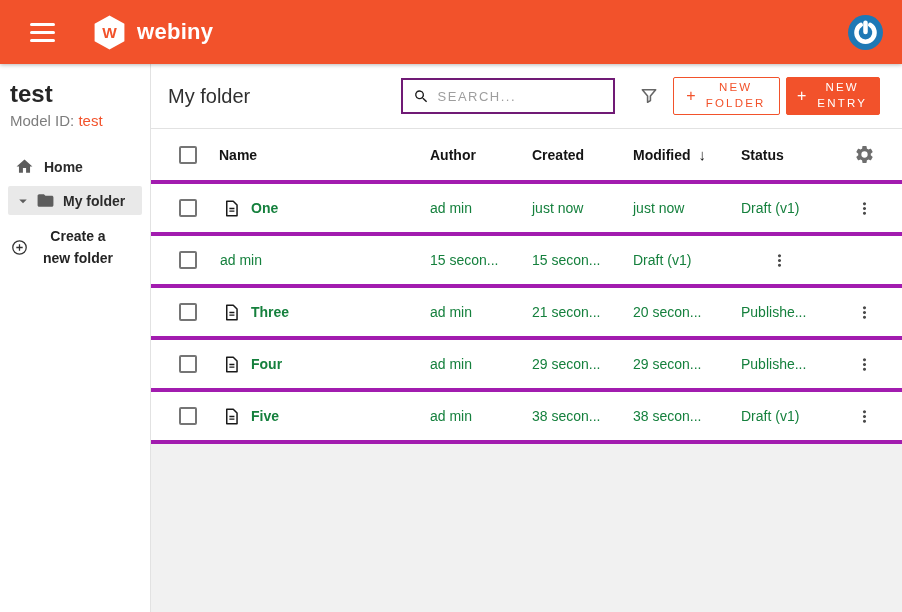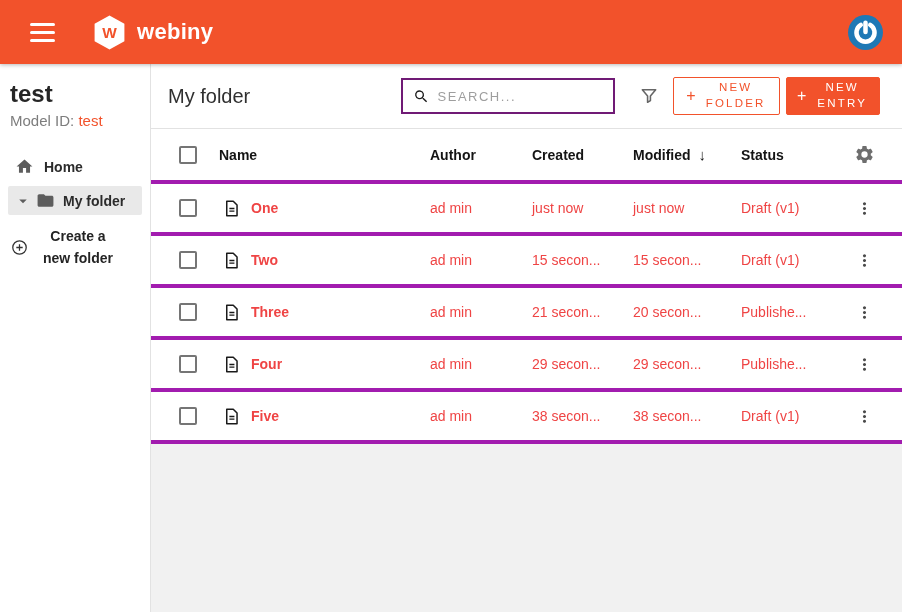--- a/index.html
+++ b/index.html
@@ -54,21 +54,21 @@
   .btn .btn-label{ width:62px; font-size:11.5px; font-weight:400; letter-spacing:2.2px;
     line-height:1.35; text-align:center; white-space:normal; }
   .btn.outline{ margin-left:14px; width:107px; background:#fff; border:1px solid #f2522b; color:#f2522b; }
   .btn.solid{ margin-left:6px; width:94px; background:#f2522b; border:1px solid #f2522b; color:#fff; }
 
   
   .thead,.trow{ display:grid; grid-template-columns:46px minmax(0,1fr) 102px 101px 108px 104px 66px;
     align-items:center; background:#fff; border-bottom:4px solid #a21caf; padding-left:14px; }
   .thead{ height:55px; }
   .trow{ height:52px; }
-  .cell{ font-size:14px; color:#ef4444; padding-left:9px; overflow:hidden; white-space:nowrap; }
+  .cell{ font-size:14px; color:#15803d; padding-left:9px; overflow:hidden; white-space:nowrap; }
   .th{ font-weight:700; color:#141414; cursor:pointer; }
   .cell-check{ padding-left:0; display:flex; justify-content:center; }
   .checkbox{ width:18px; height:18px; border:2px solid #757575; border-radius:2px; background:#fff;
     display:inline-block; cursor:pointer; }
   .cell-name{ display:flex; align-items:center; gap:10px; padding-left:8px; }
   .cell-name .file{ margin-left:3px; flex:none; }
   .name-text{ font-weight:700; }
   .sorted{ display:flex; gap:8px; align-items:flex-end; }
   .sort-arrow{ font-weight:400; font-size:15px; }
   .cell-actions{ padding-left:0; display:flex; justify-content:center; padding-right:10px; }
@@ -200,27 +200,20 @@
           <path d="M12 8c1.1 0 2-.9 2-2s-.9-2-2-2-2 .9-2 2 .9 2 2 2zm0 2c-1.1 0-2 .9-2 2s.9 2 2 2 2-.9 2-2-.9-2-2-2zm0 6c-1.1 0-2 .9-2 2s.9 2 2 2 2-.9 2-2-.9-2-2-2z" fill="#4a4a4a"></path>
         </svg>
       </button>
     </div>
   </div>
 
   <div class="trow">
     <div class="cell cell-check">
             <span class="checkbox"></span>
           </div>
-    <div class="cell cell-name">
-      <svg class="file" width="19" height="19" viewBox="0 0 24 24">
-        <path d="M6 2.8h8.2L19 7.6V21.2H6z" fill="#fff" stroke="#1a1a1a" stroke-width="1.9" stroke-linejoin="round"></path>
-        <path d="M9.3 12h6.4 M9.3 15.4h6.4" stroke="#1a1a1a" stroke-width="1.7"></path>
-      </svg>
-      <span class="name-text">Two</span>
-    </div>
     <div class="cell">ad min</div>
     <div class="cell">15 secon...</div>
     <div class="cell">15 secon...</div>
     <div class="cell">Draft (v1)</div>
     <div class="cell cell-actions">
       <button class="kebab-btn">
         <svg width="19" height="19" viewBox="0 0 24 24">
           <path d="M12 8c1.1 0 2-.9 2-2s-.9-2-2-2-2 .9-2 2 .9 2 2 2zm0 2c-1.1 0-2 .9-2 2s.9 2 2 2 2-.9 2-2-.9-2-2-2zm0 6c-1.1 0-2 .9-2 2s.9 2 2 2 2-.9 2-2-.9-2-2-2z" fill="#4a4a4a"></path>
         </svg>
       </button>

